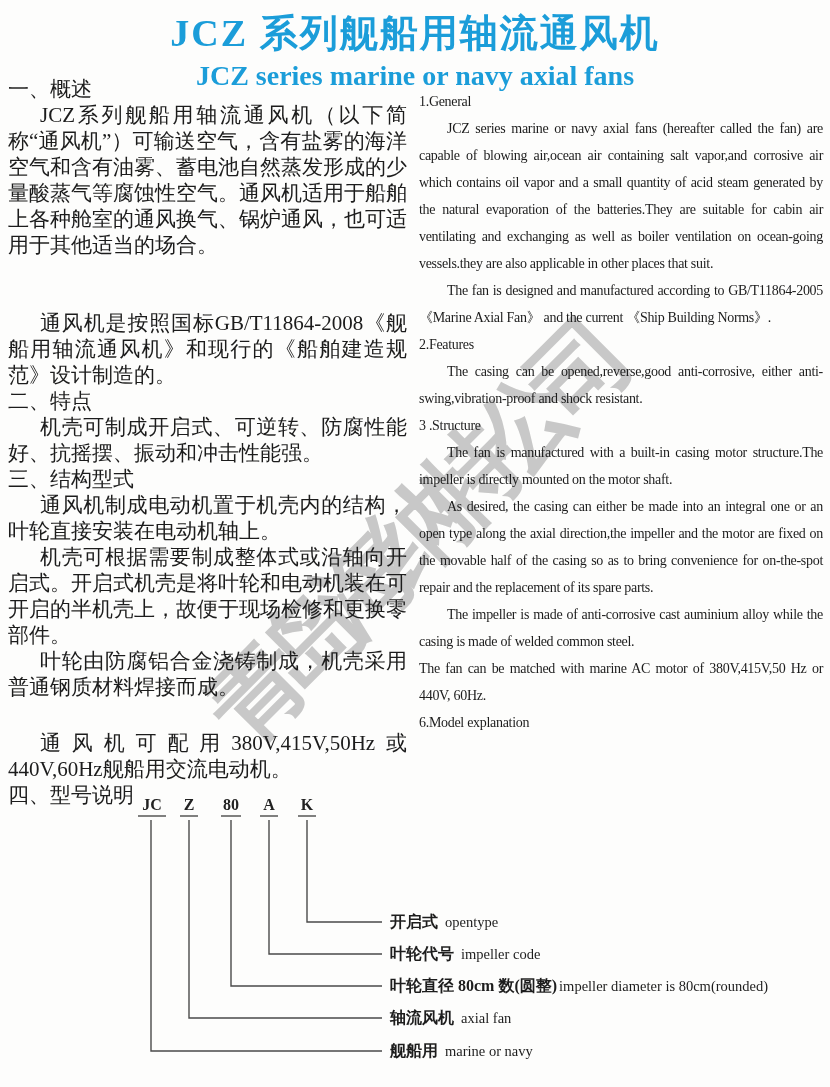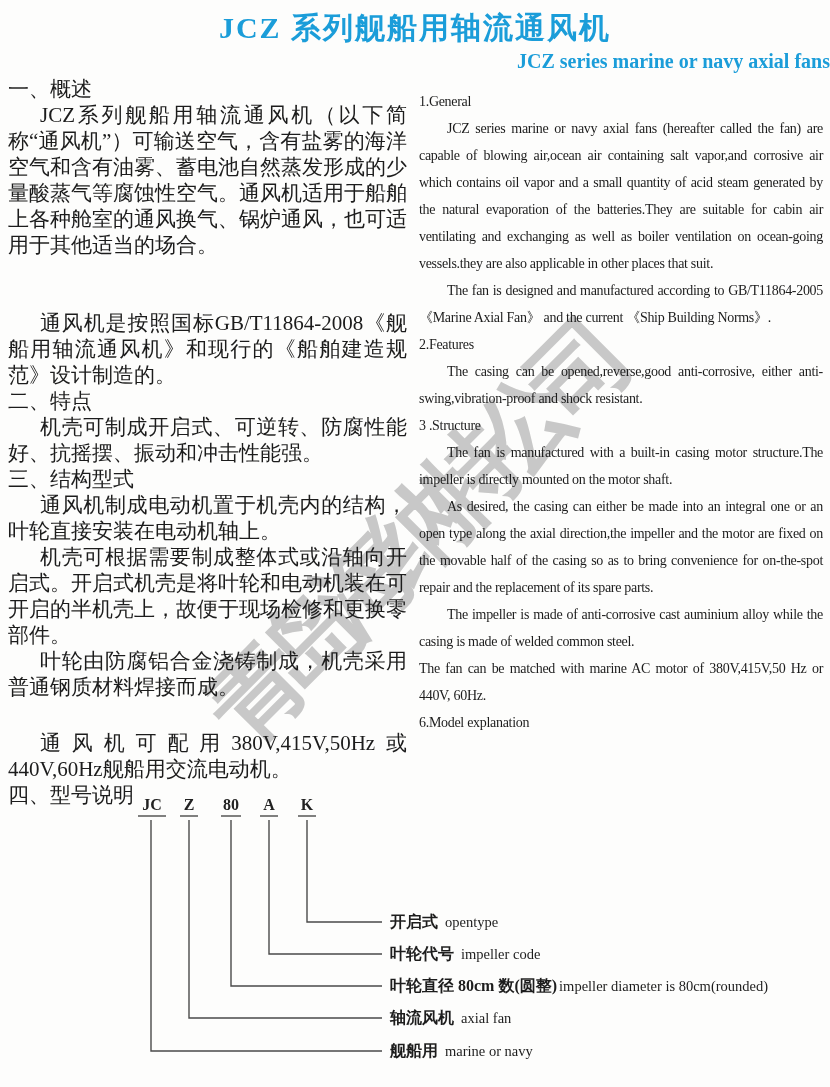--- a/index.html
+++ b/index.html
@@ -10,25 +10,25 @@
     background:#fdfdfc; color:var(--ink); overflow:hidden;
   }
   .watermark{
     position:absolute; left:413px; top:538px; z-index:0;
     transform:translate(-50%,-50%) rotate(-45deg);
     font-size:96px; font-weight:bold; letter-spacing:-20px;
     color:var(--wm); opacity:.48; white-space:nowrap; pointer-events:none;
   }
   .title-zh{
     position:relative; z-index:1; text-align:center; margin-top:8px;
-    font-size:30px; font-weight:bold; letter-spacing:2px; color:var(--accent);
+    font-size:38px; font-weight:bold; letter-spacing:2px; color:var(--accent);
   }
   .title-en{
-    position:relative; z-index:1; text-align:right; margin-top:1px;
-    font-size:20px; font-weight:bold; color:var(--accent);
+    position:relative; z-index:1; text-align:center; margin-top:1px;
+    font-size:28px; font-weight:bold; color:var(--accent);
   }
   .col{ position:absolute; z-index:1; text-align:justify; }
   .col-left{
     left:8px; top:76px; width:399px;
     font-size:21px; line-height:26px; font-weight:normal;
   }
   .col-left .para{ text-indent:32px; }
   .col-right{
     left:419px; top:88px; width:404px;
     font-size:14px; line-height:27px; letter-spacing:-0.3px;

